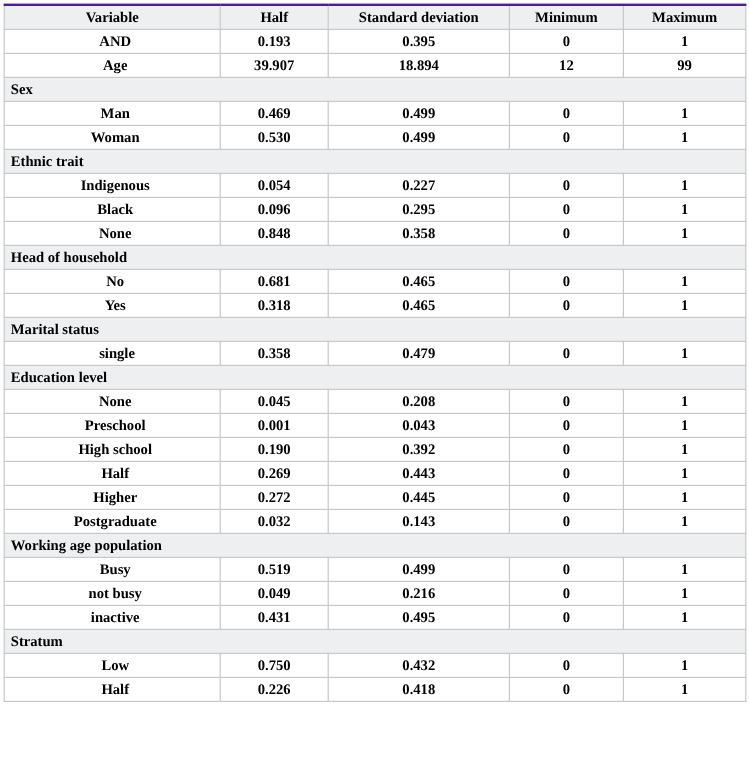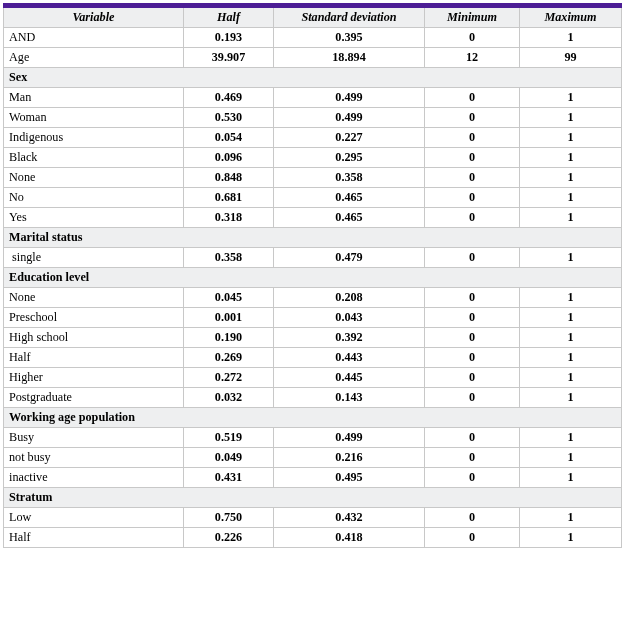--- a/index.html
+++ b/index.html
@@ -42,34 +42,33 @@
     padding: 1px 0 2px 0;
     vertical-align: middle;
     color: #000000;
     overflow: hidden;
     white-space: pre;
   }
   table.stats thead th {
     background: #eeeff0;
     font-weight: bold;
     text-align: center;
-    border-top: 5px solid #4c1d95;
-    font-style: italic;
+    border-top: 2px solid #4c1d95;
   }
   tr.group-row td {
     background: #eeeff0;
     font-weight: bold;
     text-align: left;
     padding-left: 5px;
     font-family: Liberation Serif, serif;
   }
   tr.data-row td.var-cell {
-    text-align: left;
+    text-align: center;
     padding-left: 5px;
-    font-weight: normal;
+    font-weight: bold;
   }
   tr.data-row td.num-cell {
     text-align: center;
     font-weight: bold;
   }
 </style>
 </head>
 <body>
 
 <div id="stats-table-wrap">
@@ -115,40 +114,46 @@
           <td class="num-cell">0</td>
           <td class="num-cell">1</td>
         </tr>
         <tr class="data-row">
           <td class="var-cell">Woman</td>
           <td class="num-cell">0.530</td>
           <td class="num-cell">0.499</td>
           <td class="num-cell">0</td>
           <td class="num-cell">1</td>
         </tr>
+        <tr class="group-row">
+          <td colspan="5">Ethnic trait</td>
+        </tr>
         <tr class="data-row">
           <td class="var-cell">Indigenous</td>
           <td class="num-cell">0.054</td>
           <td class="num-cell">0.227</td>
           <td class="num-cell">0</td>
           <td class="num-cell">1</td>
         </tr>
         <tr class="data-row">
           <td class="var-cell">Black</td>
           <td class="num-cell">0.096</td>
           <td class="num-cell">0.295</td>
           <td class="num-cell">0</td>
           <td class="num-cell">1</td>
         </tr>
         <tr class="data-row">
           <td class="var-cell">None</td>
           <td class="num-cell">0.848</td>
           <td class="num-cell">0.358</td>
           <td class="num-cell">0</td>
           <td class="num-cell">1</td>
+        </tr>
+        <tr class="group-row">
+          <td colspan="5">Head of household</td>
         </tr>
         <tr class="data-row">
           <td class="var-cell">No</td>
           <td class="num-cell">0.681</td>
           <td class="num-cell">0.465</td>
           <td class="num-cell">0</td>
           <td class="num-cell">1</td>
         </tr>
         <tr class="data-row">
           <td class="var-cell">Yes</td>

